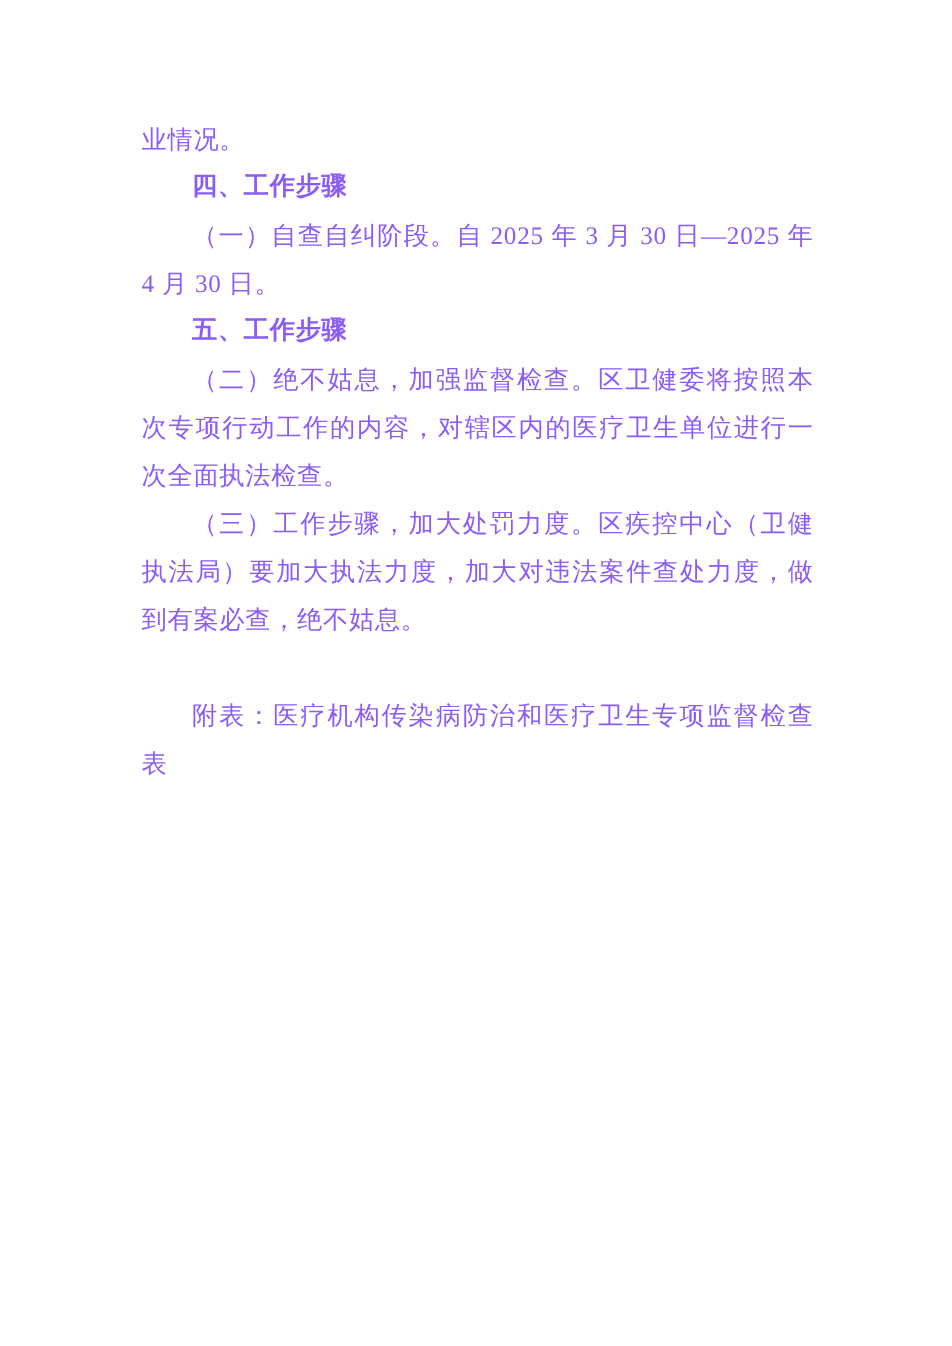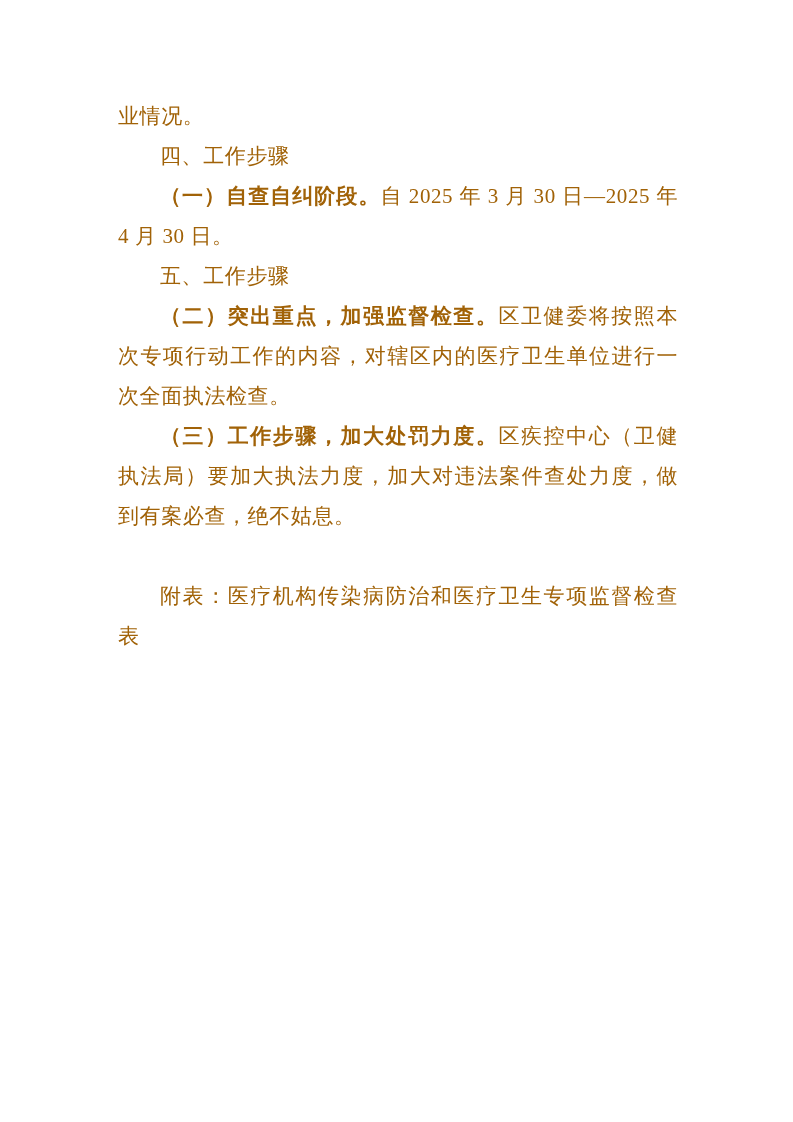--- a/index.html
+++ b/index.html
@@ -12,42 +12,42 @@
     width: 793px;
     height: 1122px;
     background: #ffffff;
     overflow: hidden;
   }
   .content {
     position: absolute;
     left: 118px;
     top: 96px;
     width: 560px;
-    color: #a16207;
+    color: #8b5cf6;
     font-family: "Liberation Serif", "DejaVu Serif", serif;
     font-size: 21px;
     line-height: 40px;
     letter-spacing: 0.6px;
   }
   .content p {
     margin: 0;
     text-align: justify;
     text-justify: inter-ideograph;
   }
   .para-indent {
     text-indent: 2em;
   }
   .section-heading {
     font-family: "Liberation Sans", "DejaVu Sans", sans-serif;
-    font-weight: normal;
+    font-weight: bold;
     text-indent: 2em;
     text-align: right;
   }
   .lead {
-    font-weight: bold;
+    font-weight: normal;
   }
   .attachment {
     margin-top: 40px !important;
     text-indent: 2em;
     text-align: left;
   }
 </style>
 </head>
 <body>
 
@@ -57,20 +57,20 @@
     <p>业情况。</p>
 
     <p class="section-heading">四、工作步骤</p>
 
     <p class="para-indent"><span class="lead">（一）自查自纠阶段。</span><span>自 2025 年 3 月 30 日—2025 年 4 月 30 日。</span></p>
 
 
     <p class="section-heading">五、工作步骤</p>
 
 
-    <p class="para-indent"><span class="lead">（二）突出重点，加强监督检查。</span><span>区卫健委将按照本次专项行动工作的内容，对辖区内的医疗卫生单位进行一次全面执法检查。</span></p>
+    <p class="para-indent"><span class="lead">（二）绝不姑息，加强监督检查。</span><span>区卫健委将按照本次专项行动工作的内容，对辖区内的医疗卫生单位进行一次全面执法检查。</span></p>
 
     <p class="para-indent"><span class="lead">（三）工作步骤，加大处罚力度。</span><span>区疾控中心（卫健执法局）要加大执法力度，加大对违法案件查处力度，做到有案必查，绝不姑息。</span></p>
 
     <p class="attachment">附表：医疗机构传染病防治和医疗卫生专项监督检查表</p>
 
   </div>
 </div>
 
 </body></html>

